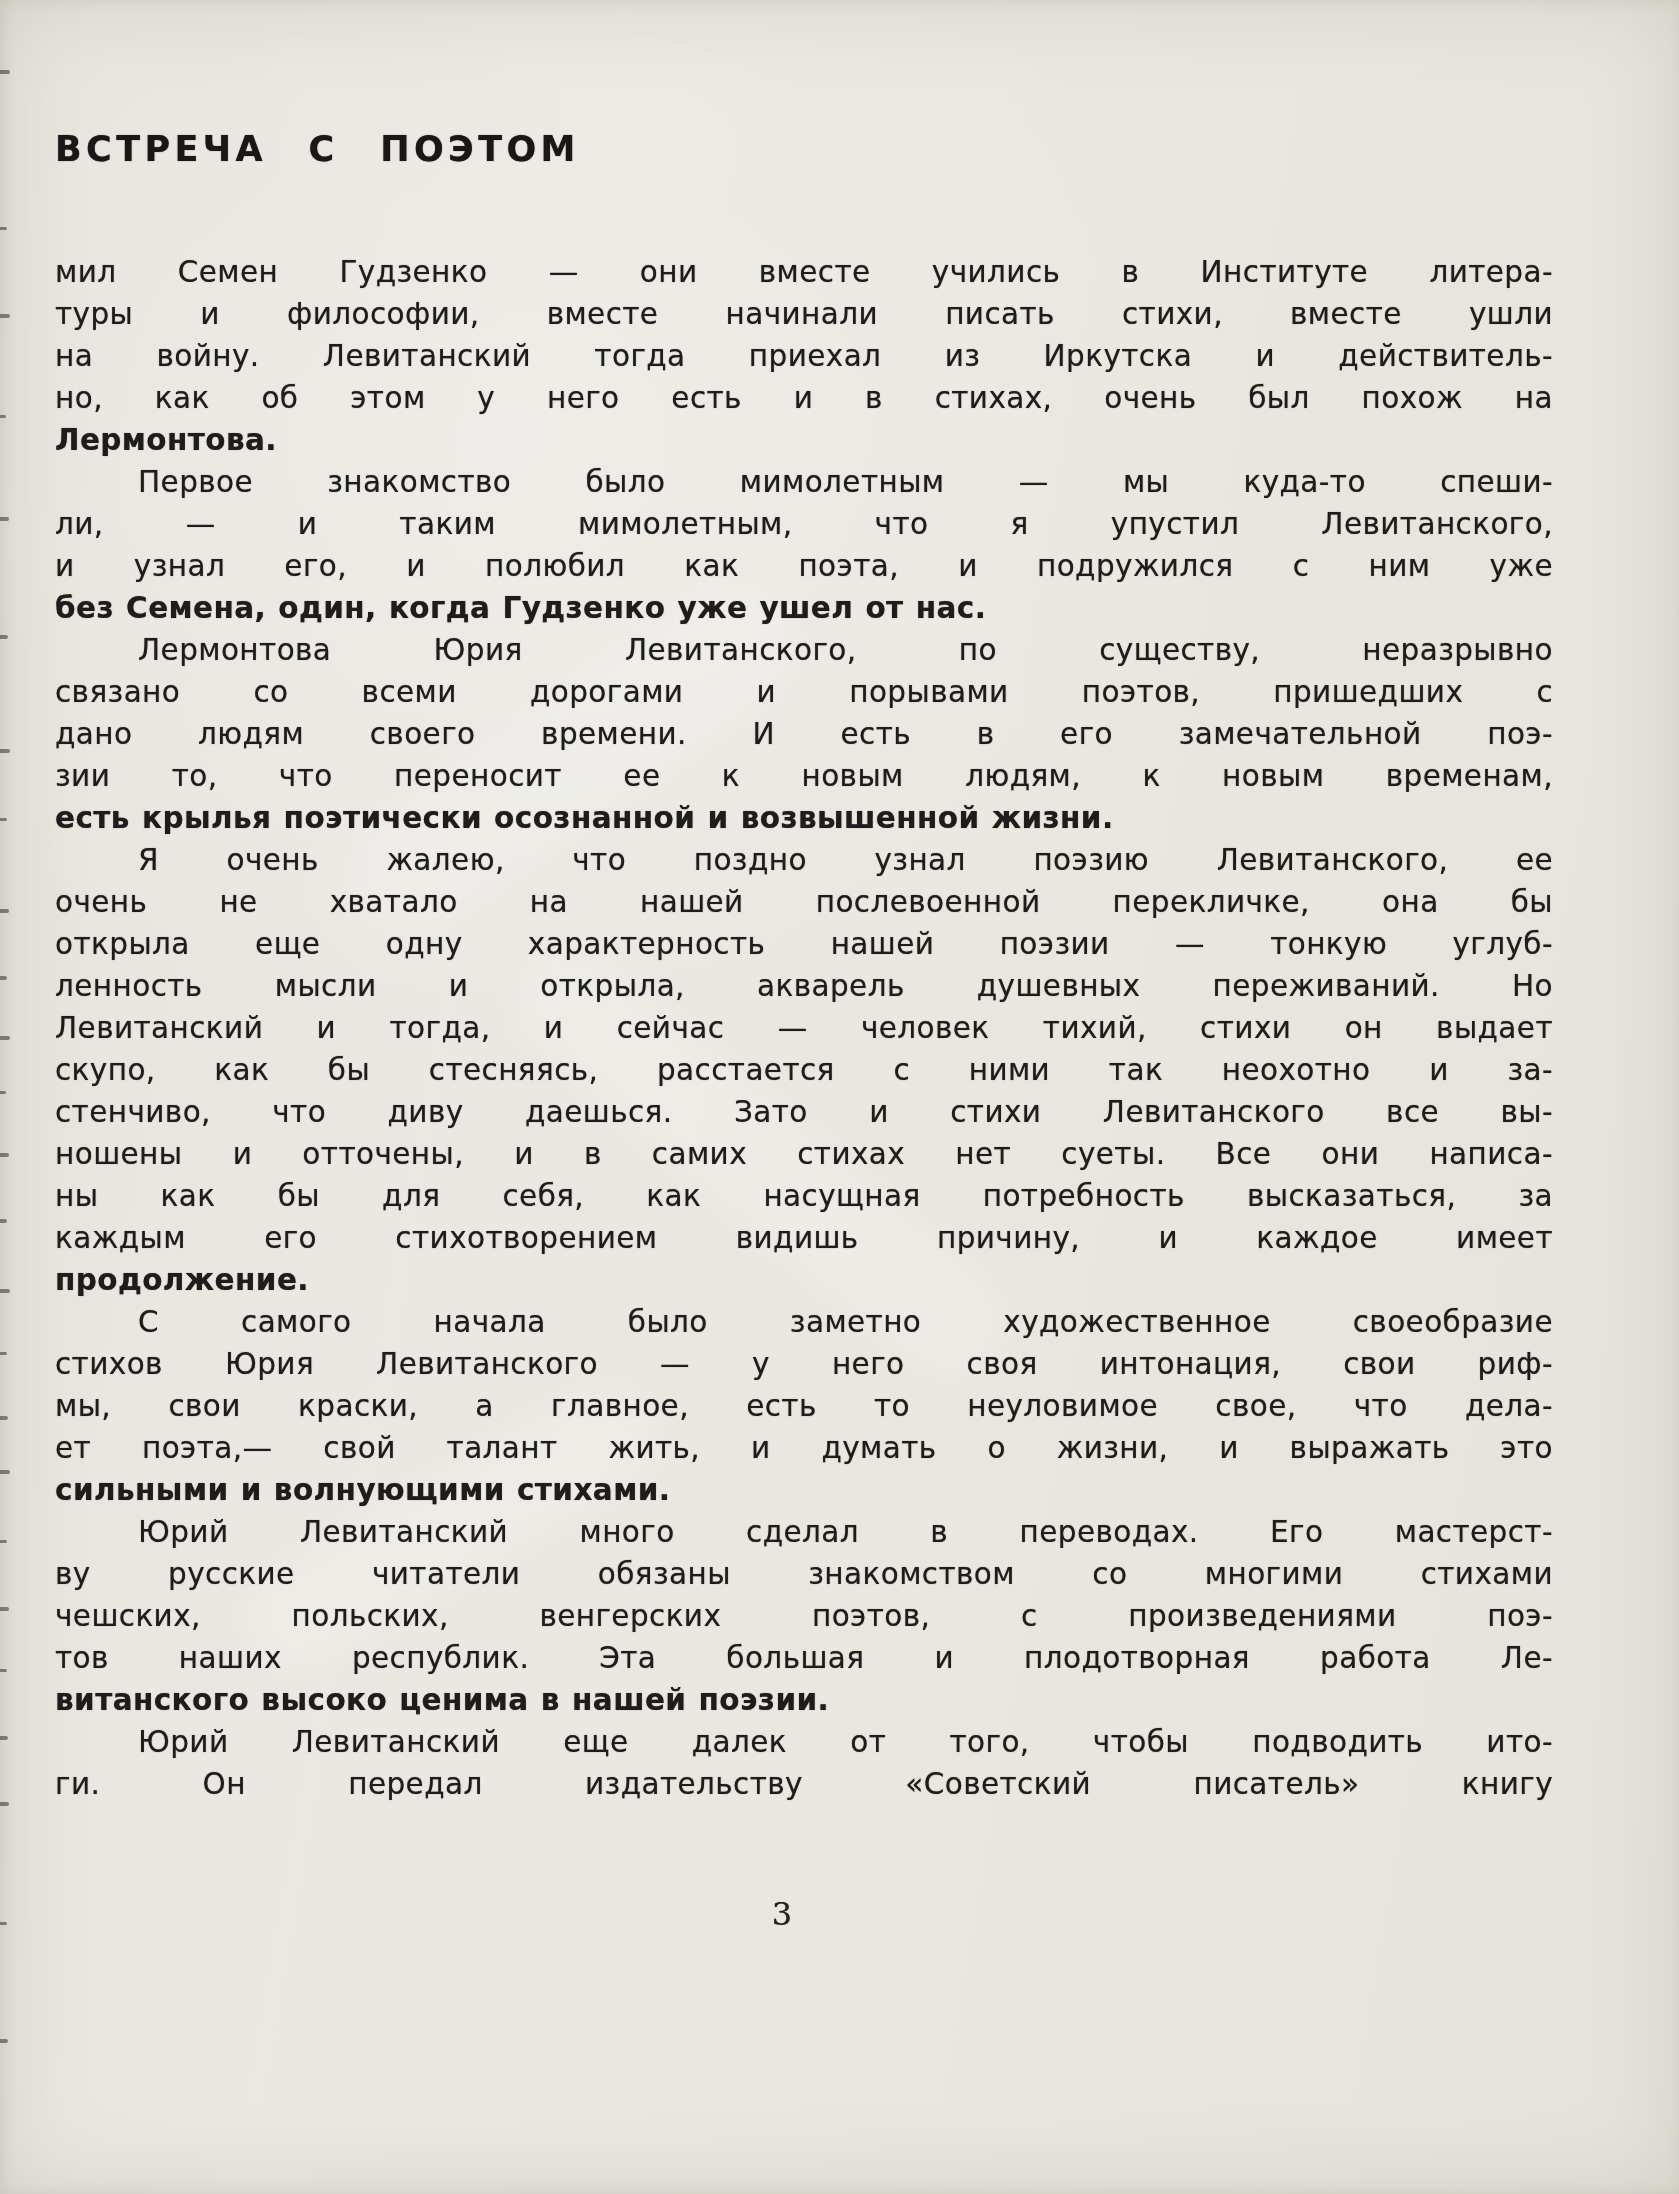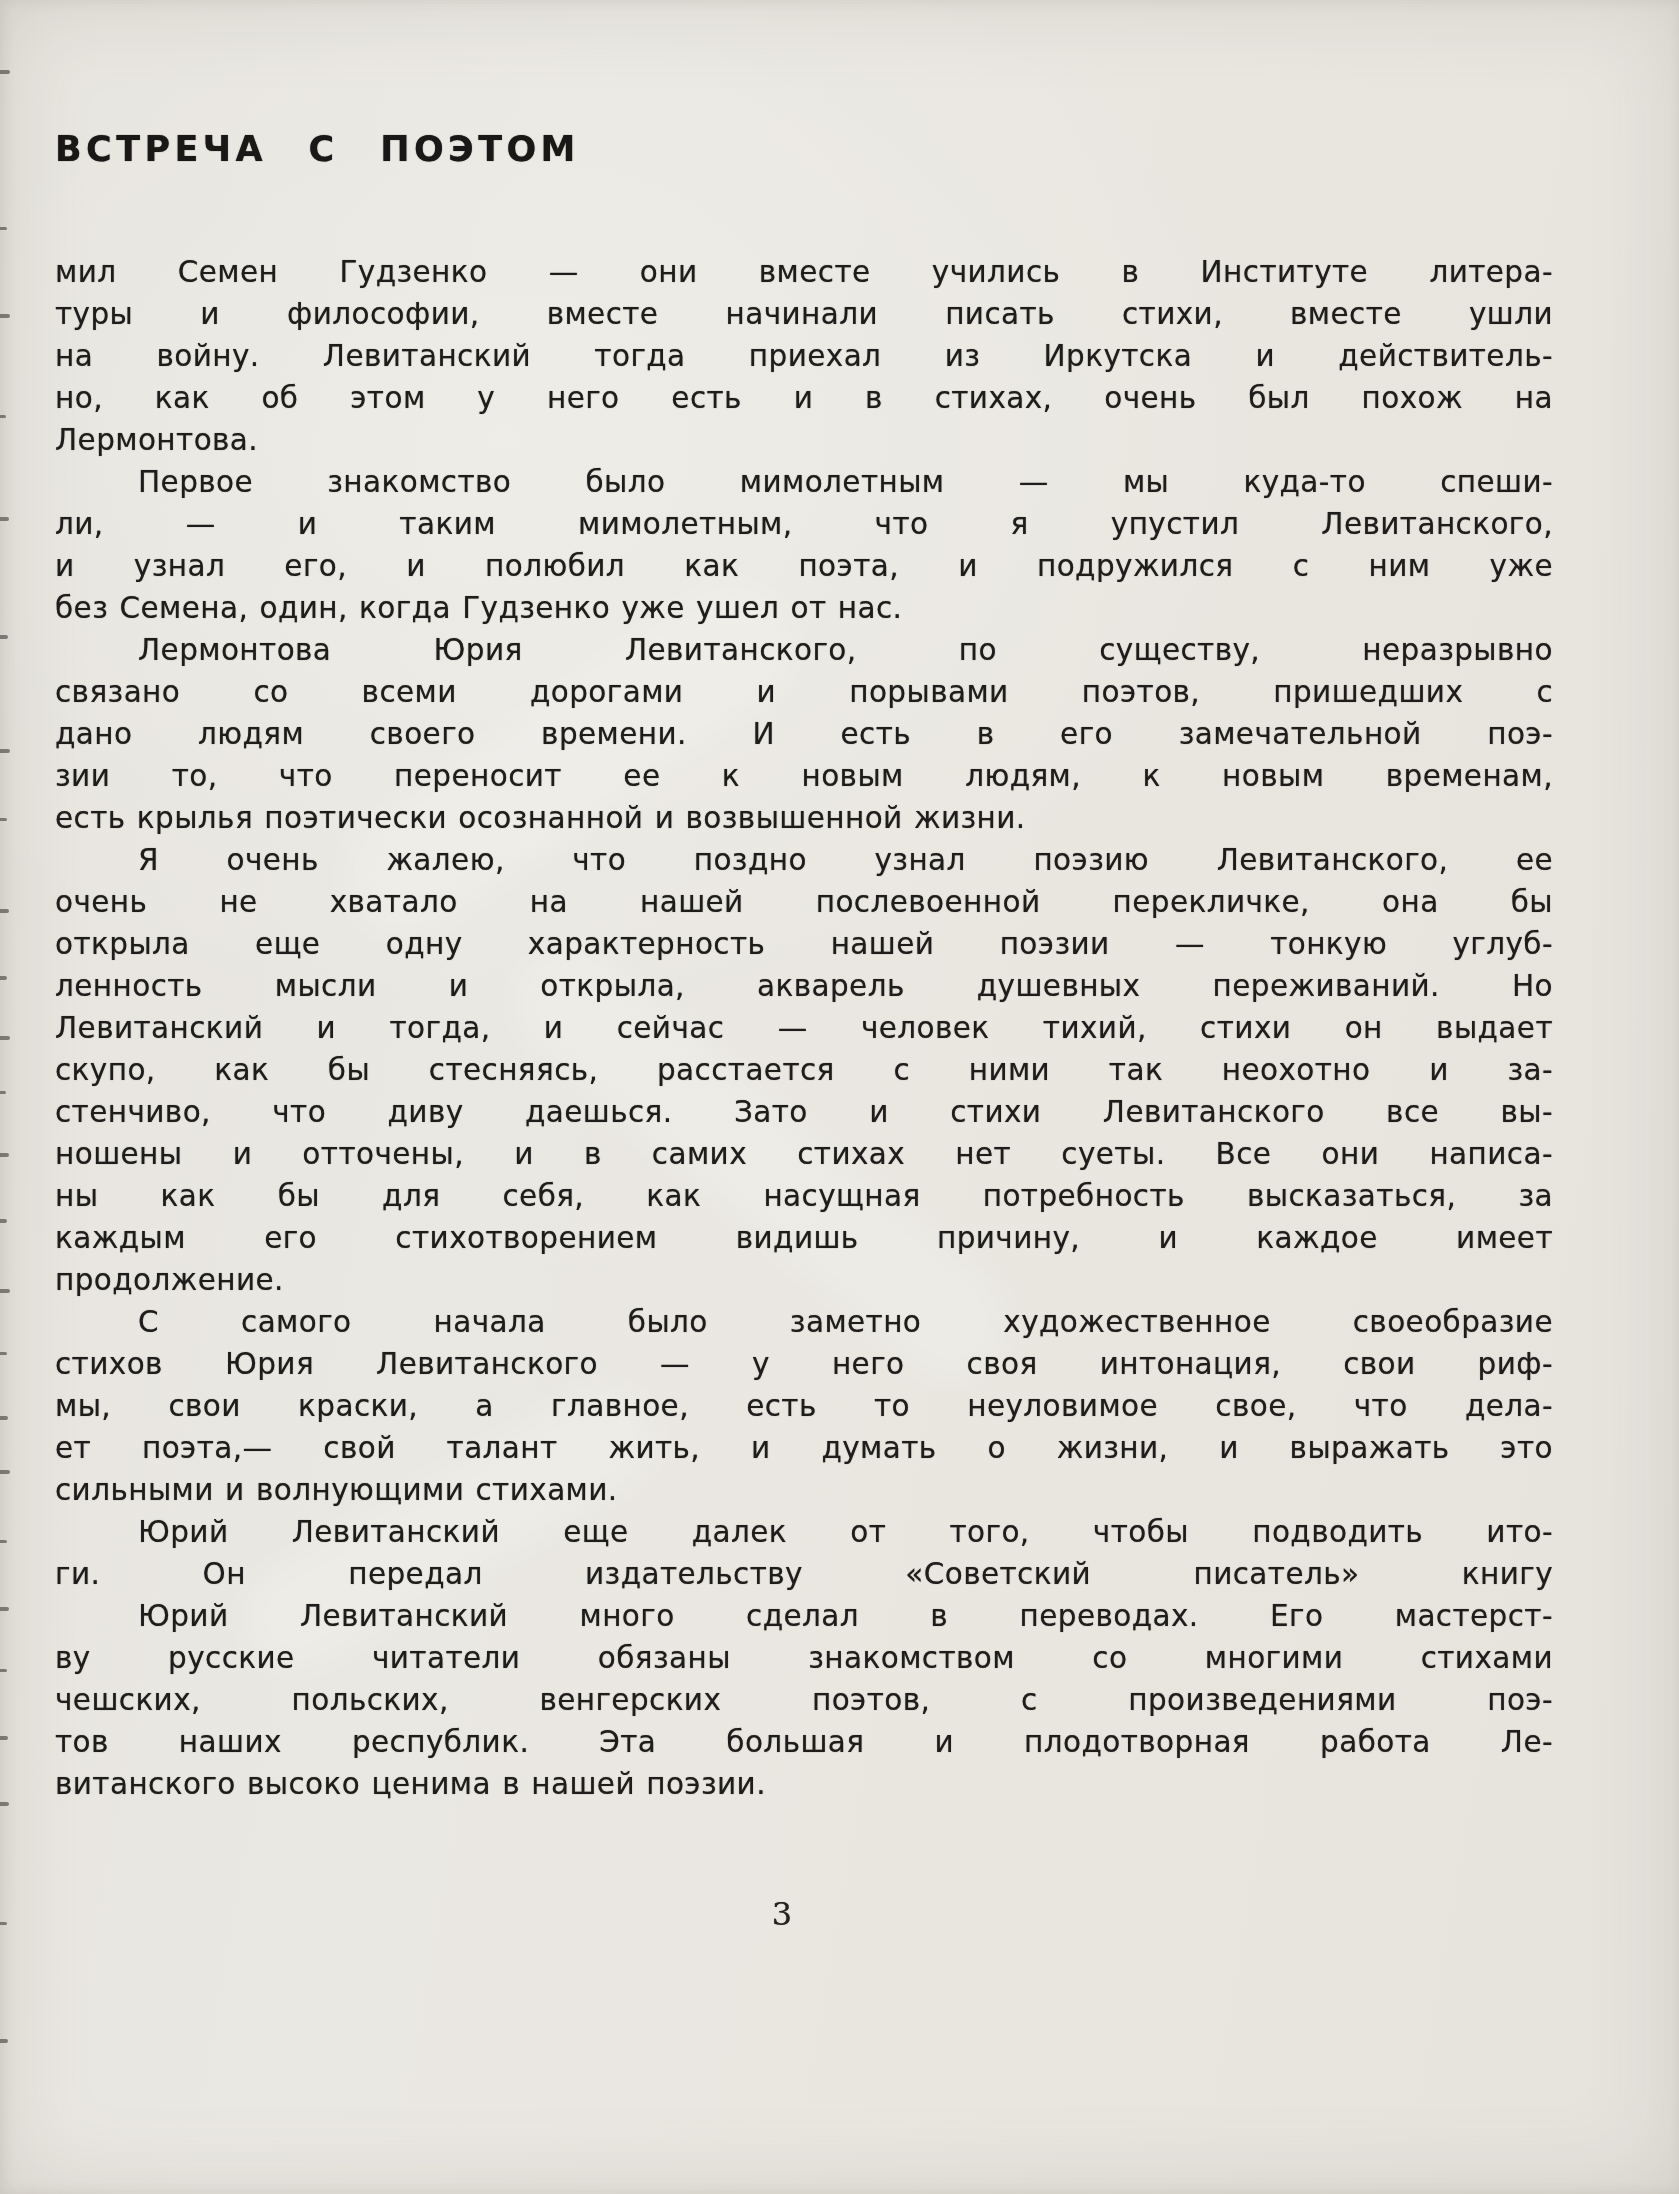--- a/index.html
+++ b/index.html
@@ -40,21 +40,21 @@
     line-height:42px;
     letter-spacing:0.4px;
     word-spacing:1.5px;
     text-shadow:0 0 1px rgba(30,29,27,0.6);
   }
   .line{
     text-align:justify;
     text-align-last:justify;
     white-space:normal;
   }
-  .line.no-j{text-align-last:left;}
+  .line.no-j{text-align-last:left;font-weight:bold;}
   .line.indent{text-indent:83px;}
 
   .page-number{
     position:absolute;
     left:55px;top:1895px;width:1498px;
     padding-right:44px;
     box-sizing:border-box;
     text-align:center;
     font-family:"DejaVu Serif","Liberation Serif",serif;
     font-size:32px;
@@ -112,29 +112,29 @@
         <div class="line no-j">продолжение.</div>
       </div>
       <div>
         <div class="line indent">С самого начала было заметно художественное своеобразие</div>
         <div class="line">стихов Юрия Левитанского — у него своя интонация, свои риф-</div>
         <div class="line">мы, свои краски, а главное, есть то неуловимое свое, что дела-</div>
         <div class="line">ет поэта,— свой талант жить, и думать о жизни, и выражать это</div>
         <div class="line no-j">сильными и волнующими стихами.</div>
       </div>
       <div>
-        <div class="line indent">Юрий Левитанский еще далек от того, чтобы подводить ито-</div>
-        <div class="line">ги. Он передал издательству «Советский писатель» книгу</div>
-      </div>
-      <div>
         <div class="line indent">Юрий Левитанский много сделал в переводах. Его мастерст-</div>
         <div class="line">ву русские читатели обязаны знакомством со многими стихами</div>
         <div class="line">чешских, польских, венгерских поэтов, с произведениями поэ-</div>
         <div class="line">тов наших республик. Эта большая и плодотворная работа Ле-</div>
         <div class="line no-j">витанского высоко ценима в нашей поэзии.</div>
+      </div>
+      <div>
+        <div class="line indent">Юрий Левитанский еще далек от того, чтобы подводить ито-</div>
+        <div class="line">ги. Он передал издательству «Советский писатель» книгу</div>
       </div>
     </div>
 
   <div class="page-number">3</div>
 
   <div id="edge-marks">
       <div class="edge-mark" style="top: 70px; width: 10.3px; height: 3.7px;"></div>
       <div class="edge-mark" style="top: 227px; width: 7.4px; height: 3px;"></div>
       <div class="edge-mark" style="top: 314px; width: 9.6px; height: 4.4px;"></div>
       <div class="edge-mark" style="top: 415px; width: 5.9px; height: 3px;"></div>

